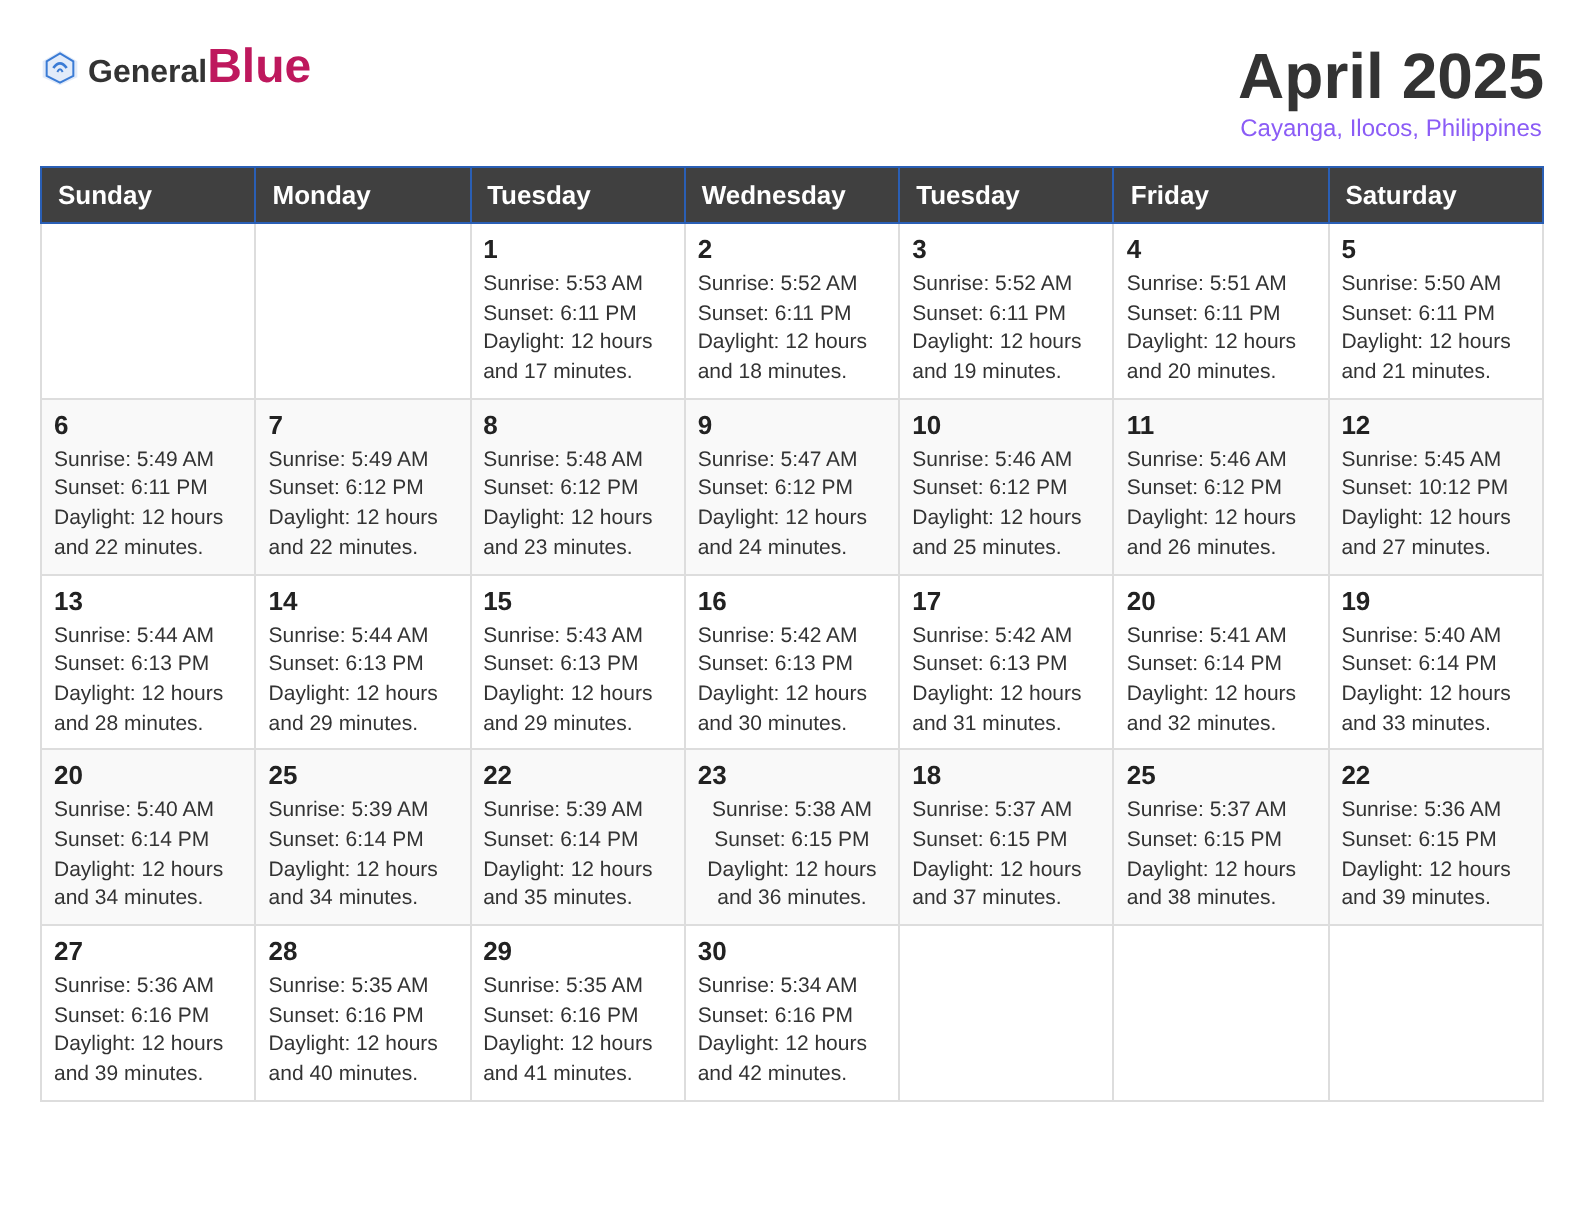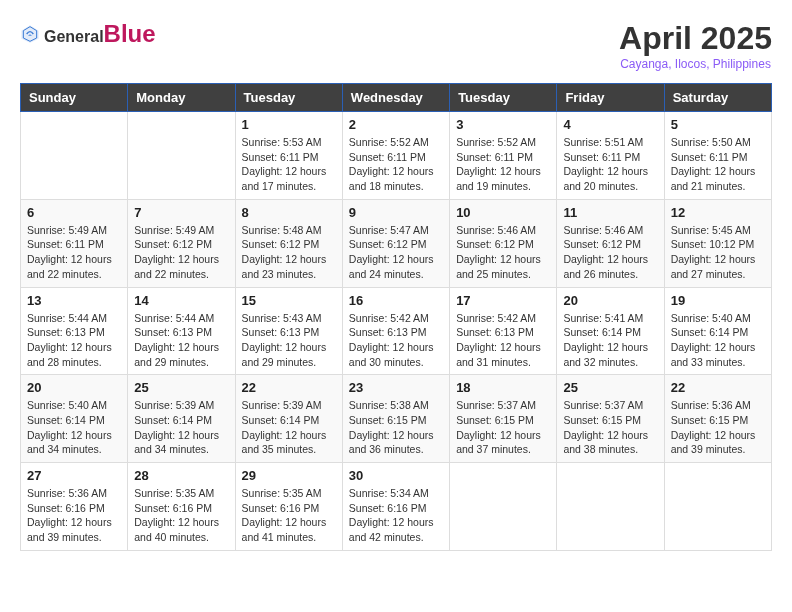--- a/index.html
+++ b/index.html
@@ -259,21 +259,21 @@
 Daylight: 12 hours and 34 minutes.</div>
         </td>
         <td>
           <div class="day-number">22</div>
           <div class="day-info" style="white-space: pre-line;">Sunrise: 5:39 AM
 Sunset: 6:14 PM
 Daylight: 12 hours and 35 minutes.</div>
         </td>
         <td>
           <div class="day-number">23</div>
-          <div class="day-info" style="white-space: pre-line;">Sunrise: 5:38 AM
+          <div class="day-info" style="white-space: pre-line; text-align: center;">Sunrise: 5:38 AM
 Sunset: 6:15 PM
 Daylight: 12 hours and 36 minutes.</div>
         </td>
         <td>
           <div class="day-number">18</div>
           <div class="day-info" style="white-space: pre-line;">Sunrise: 5:37 AM
 Sunset: 6:15 PM
 Daylight: 12 hours and 37 minutes.</div>
         </td>
         <td>

